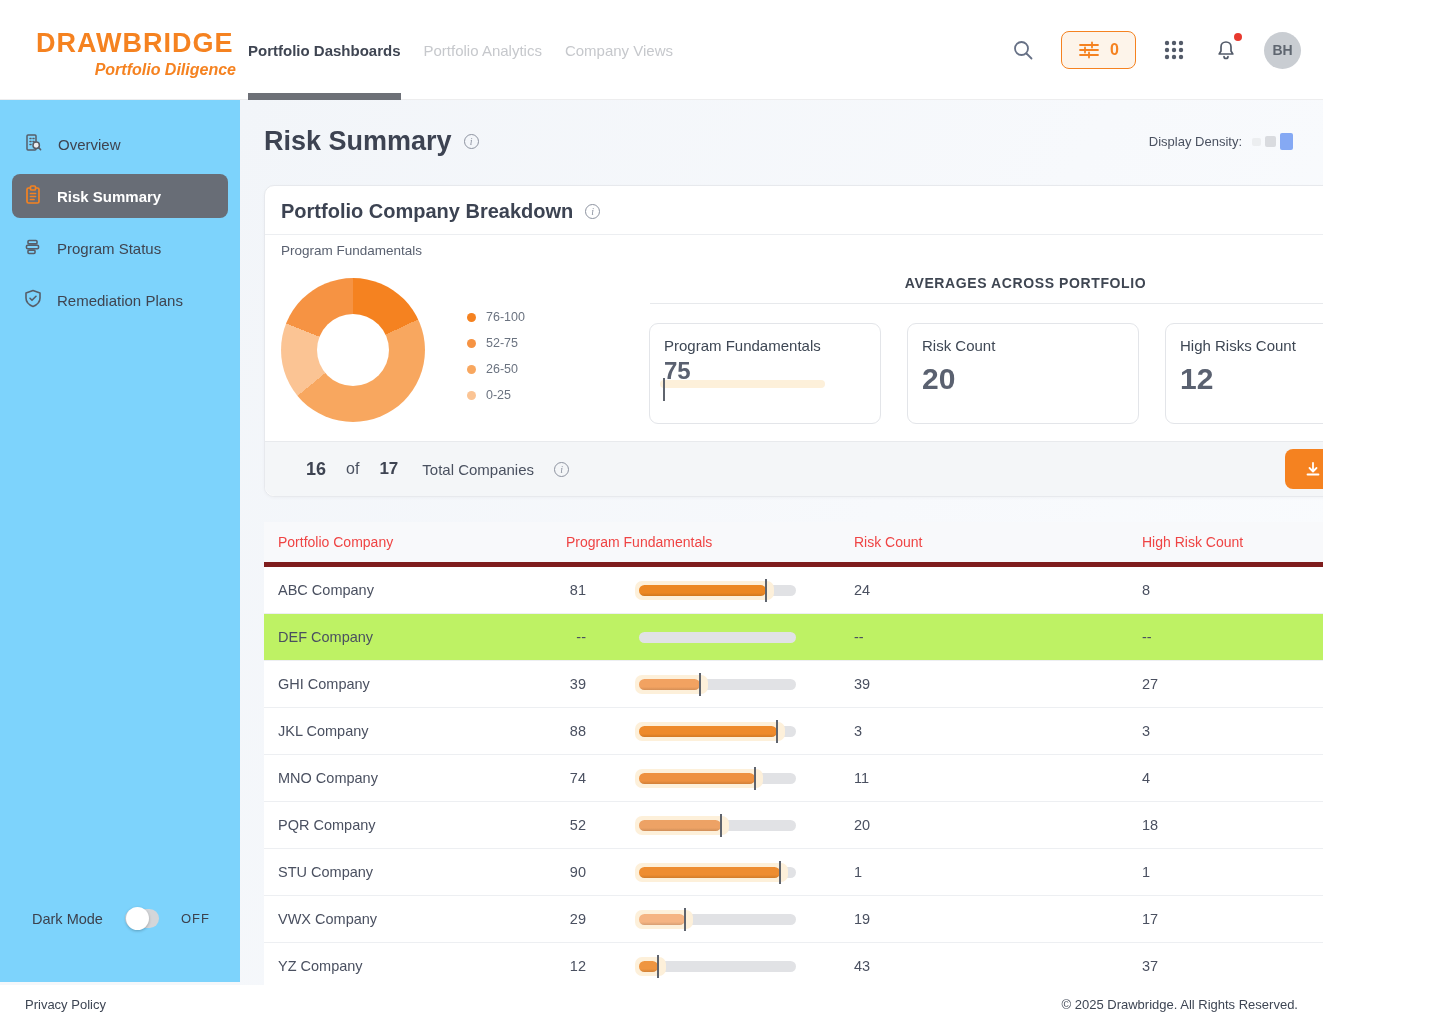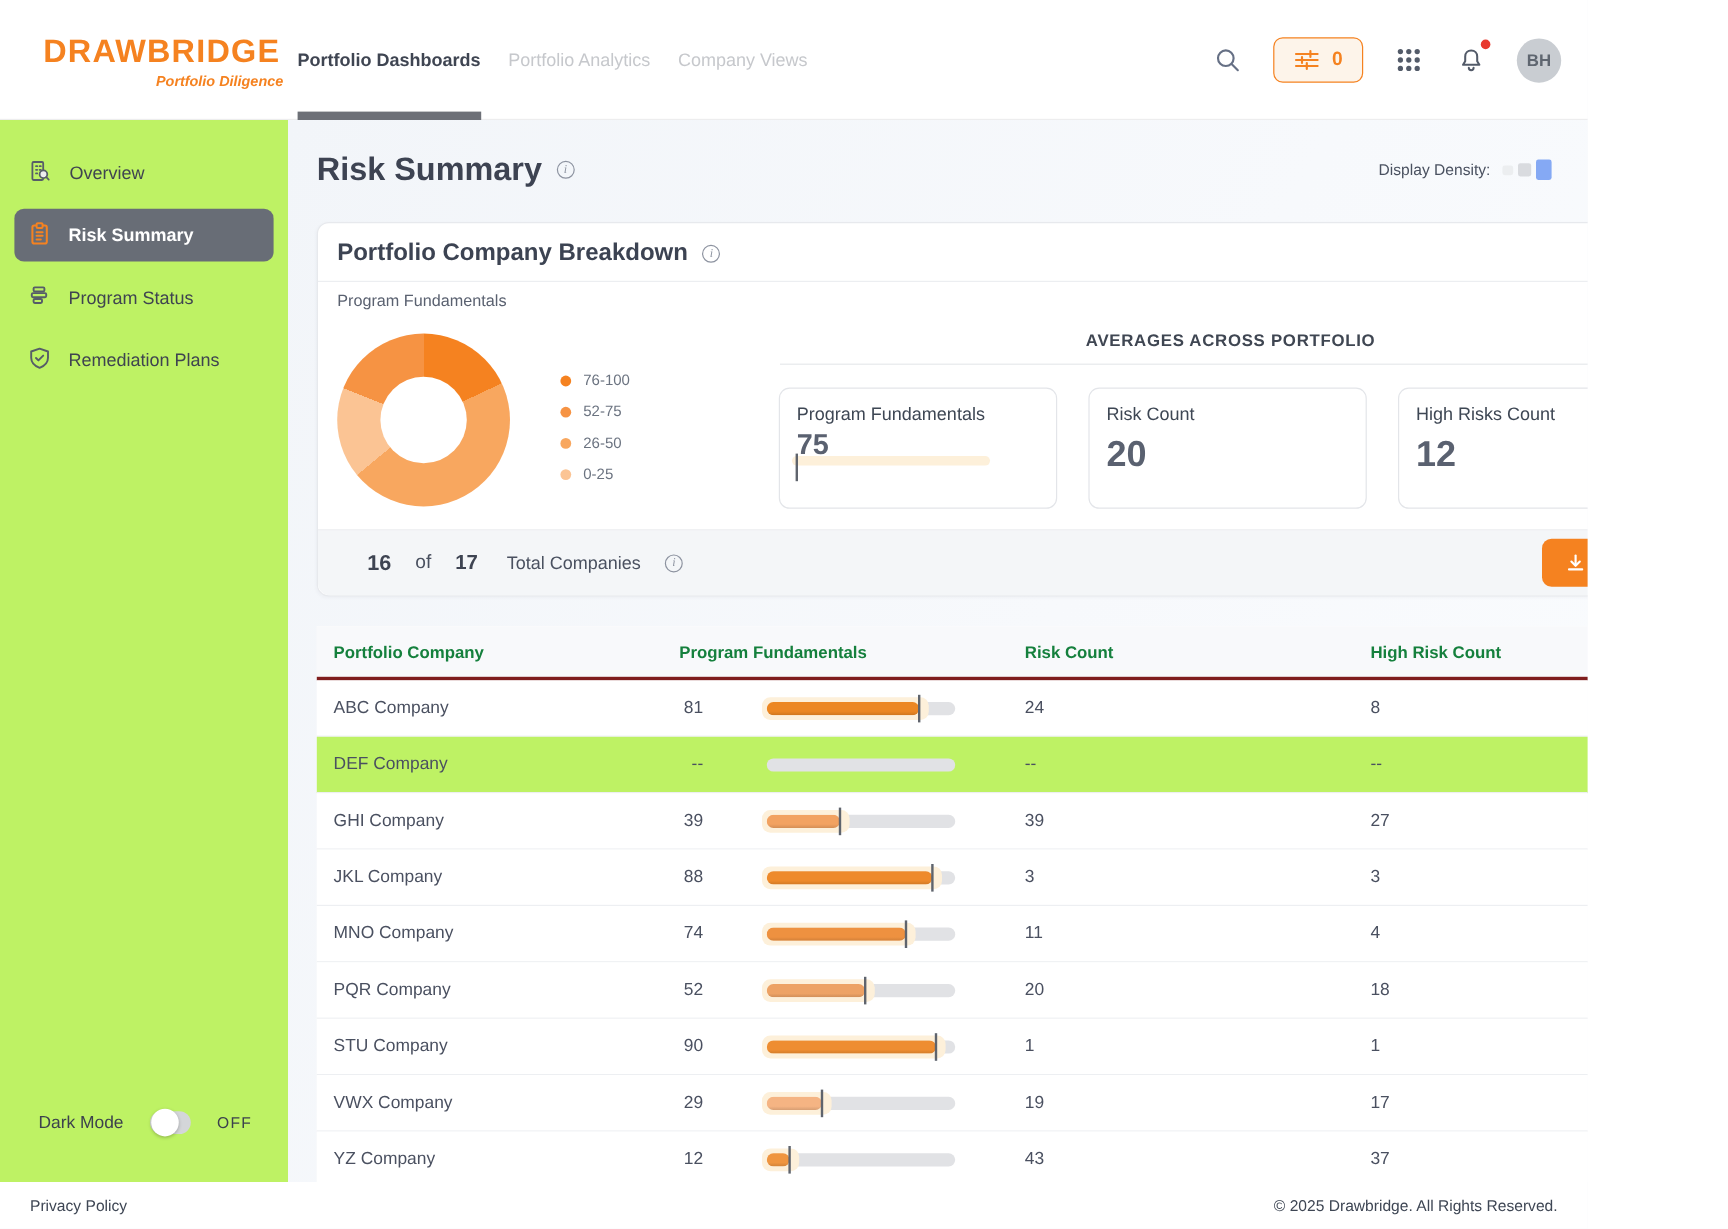--- a/index.html
+++ b/index.html
@@ -3,35 +3,35 @@
 <meta charset="utf-8">
 <style>
   * { margin:0; padding:0; box-sizing:border-box; }
   html,body { width:1440px; height:1024px; overflow:hidden; font-family:"Liberation Sans", sans-serif; }
   #app { position:relative; width:1323px; height:1024px; background:#f5f7fa; }
 
   
   .topbar { position:absolute; top:0; left:0; right:0; height:100px; background:#fff; border-bottom:1px solid #ededee; z-index:6; }
   .logo-block { position:absolute; left:36px; top:28px; width:200px; }
   .logo-name { font-size:27px; font-weight:700; color:#f58220; letter-spacing:1px; }
-  .logo-tag { font-size:12px; font-weight:700; font-style:italic; color:#f58220; text-align:right; margin-top:2px; }
+  .logo-tag { font-size:16px; font-weight:700; font-style:italic; color:#f58220; text-align:right; margin-top:2px; }
   .primary-nav { position:absolute; left:248px; top:0; height:100px; display:flex; }
   .tab { position:relative; height:100px; display:flex; align-items:center; margin-right:23px; font-size:15px; color:#c6c8cc; cursor:pointer; }
   .tab.active { color:#3f4552; font-weight:600; }
   .tab.active::after { content:""; position:absolute; left:0; right:0; bottom:0; height:7px; background:#6d7077; }
   .top-actions { position:absolute; right:22px; top:0; height:100px; display:flex; align-items:center; gap:24px; }
   .icon-btn { display:flex; align-items:center; justify-content:center; width:28px; height:28px; cursor:pointer; }
   .filter-btn { display:flex; align-items:center; gap:10px; border:1.5px solid #f58220; background:#fdf4ea; border-radius:8px; height:38px; padding:0 16px; cursor:pointer; }
   .filter-count { color:#f58220; font-size:16px; font-weight:600; }
   .bell-wrap { position:relative; }
   .bell-dot { position:absolute; top:-3px; right:-2px; width:8px; height:8px; border-radius:50%; background:#e8392e; }
   .avatar { width:37px; height:37px; border-radius:50%; background:#c9cdd2; color:#5f6670; font-size:14px; font-weight:600; display:flex; align-items:center; justify-content:center; cursor:pointer; }
 
   
-  .sidebar { position:absolute; top:100px; left:0; bottom:25px; width:240px; background:#bef264; z-index:5;text-align:center; }
+  .sidebar { position:absolute; top:100px; left:0; bottom:42px; width:240px; background:#7dd3fc; z-index:5;text-align:center; }
   .side-nav { padding-top:22px; }
   .side-item { display:flex; align-items:center; gap:14px; height:44px; margin:0 12px 8px; padding-left:11px; border-radius:8px; font-size:15px; color:#3f4450; cursor:pointer; }
   .side-item.active { background:#686d76; color:#fff; font-weight:600; }
   .side-item svg { flex:0 0 auto; }
   .darkmode-row { position:absolute; bottom:54px; left:32px; display:flex; align-items:center; gap:22px; }
   .dm-label { font-size:14.5px; color:#3c414d; }
   .toggle { width:34px; height:19px; border-radius:10px; background:#d4d6d9; position:relative; cursor:pointer; }
   .toggle-knob { position:absolute; left:1px; top:-2px; width:23px; height:23px; border-radius:50%; background:#fff; box-shadow:0 1px 3px rgba(0,0,0,0.25); }
   .dm-state { font-size:13px; color:#3c414d; letter-spacing:1px; }
 
@@ -83,21 +83,21 @@
   .card-footer { position:absolute; left:0; right:0; bottom:0; height:55px; background:#f4f6f8; border-top:1px solid #e8eaed; border-radius:0 0 10px 10px; display:flex; align-items:center; padding:0 17px 0 41px; }
   .count-group { display:flex; align-items:center; gap:20px; font-size:15px; color:#4a5160; }
   .count-shown { font-size:18px; font-weight:700; color:#3e4452; }
   .count-of { font-size:16px; color:#4a5160; }
   .count-total { font-size:17px; font-weight:600; color:#3e4452; }
   .count-caption { margin-left:4px; }
   .export-btn { margin-left:auto; display:flex; align-items:center; gap:9px; background:#f58220; color:#fff; font-size:15px; font-weight:600; border:none; border-radius:8px; height:40px; padding:0 20px; cursor:pointer; }
 
   
   .table { position:absolute; left:24px; top:422px; width:1152px; background:#fff; }
-  .t-head { display:grid; grid-template-columns:302px 288px 288px 1fr; height:45px; align-items:center; background:#f8f9fb; border-bottom:3px solid #7f1d1d; font-size:14px; font-weight:700; color:#15803d; }
+  .t-head { display:grid; grid-template-columns:302px 288px 288px 1fr; height:45px; align-items:center; background:#f8f9fb; border-bottom:5px solid #7f1d1d; font-size:14px; font-weight:400; color:#ef4444; }
   .t-row { position:relative; display:grid; grid-template-columns:302px 288px 288px 1fr; height:47px; align-items:center; background:#fff; border-bottom:1px solid #edeff2; font-size:14.5px; color:#4a5060; }
   .t-row.alt { background:#bef264; }
   .cell-company, .th-company { padding-left:14px; }
   .cell-fund { display:flex; align-items:center;gap:43px; }
   .fund-num { width:20px; text-align:right; margin-right:10px; flex:0 0 auto; }
   .row-bar { width:157px; }
   .warn-icon { position:absolute; right:30px; top:50%; transform:translate(0,-50%); width:19px; height:19px; border:2px solid #b5524d; border-radius:50%; color:#b5524d; font-size:12px; font-weight:700; display:flex; align-items:center; justify-content:center; }
 </style>
 </head>
 <body>

